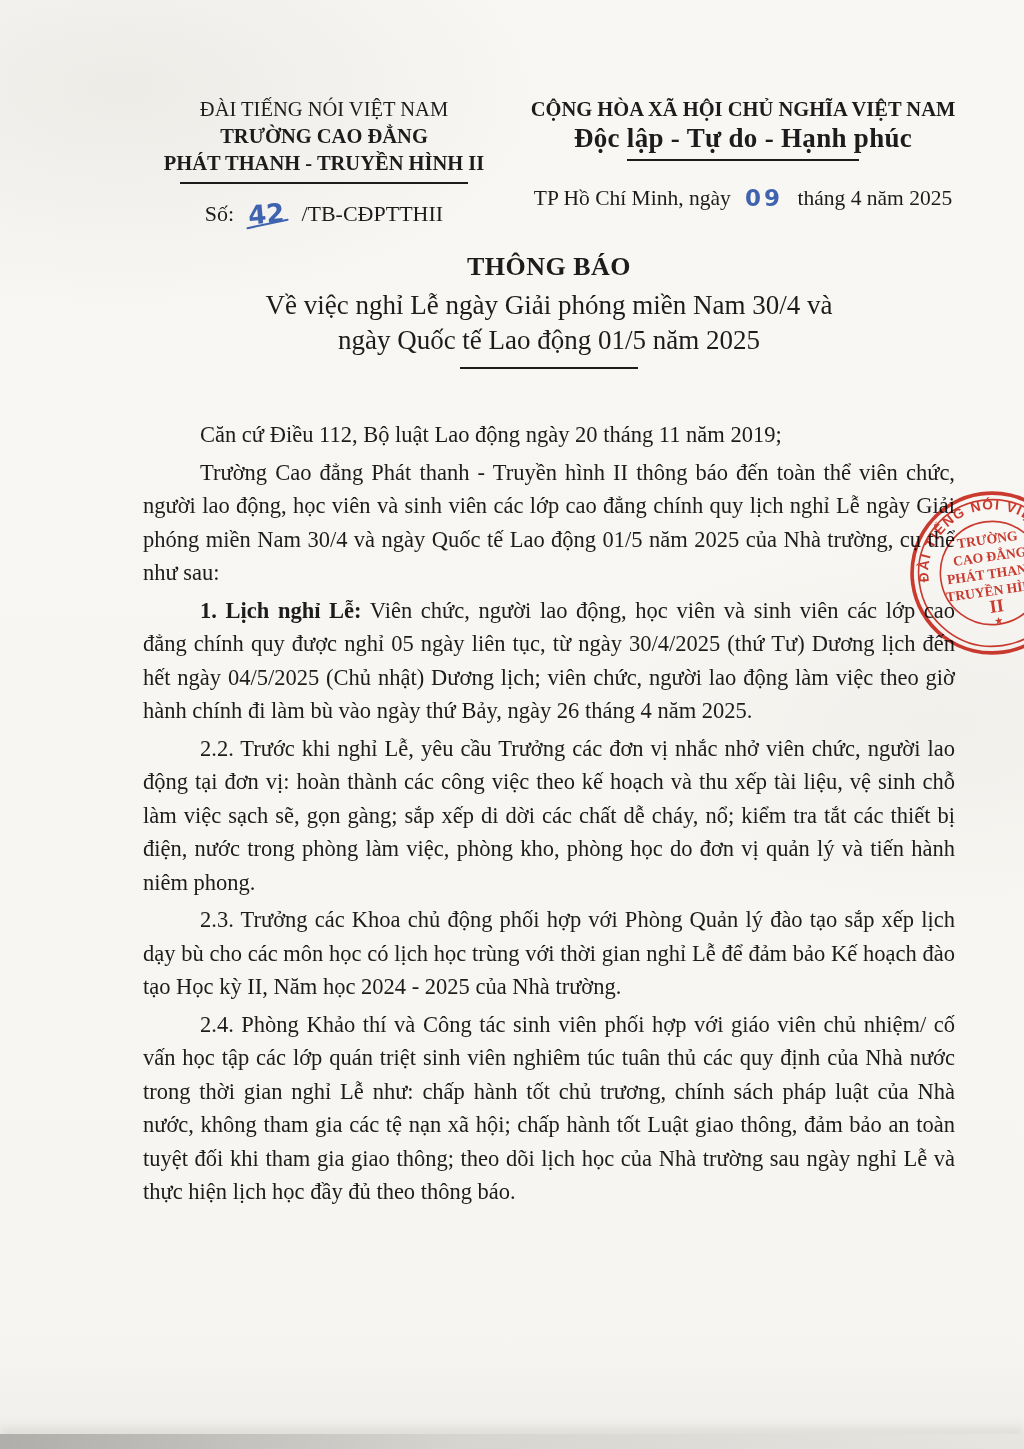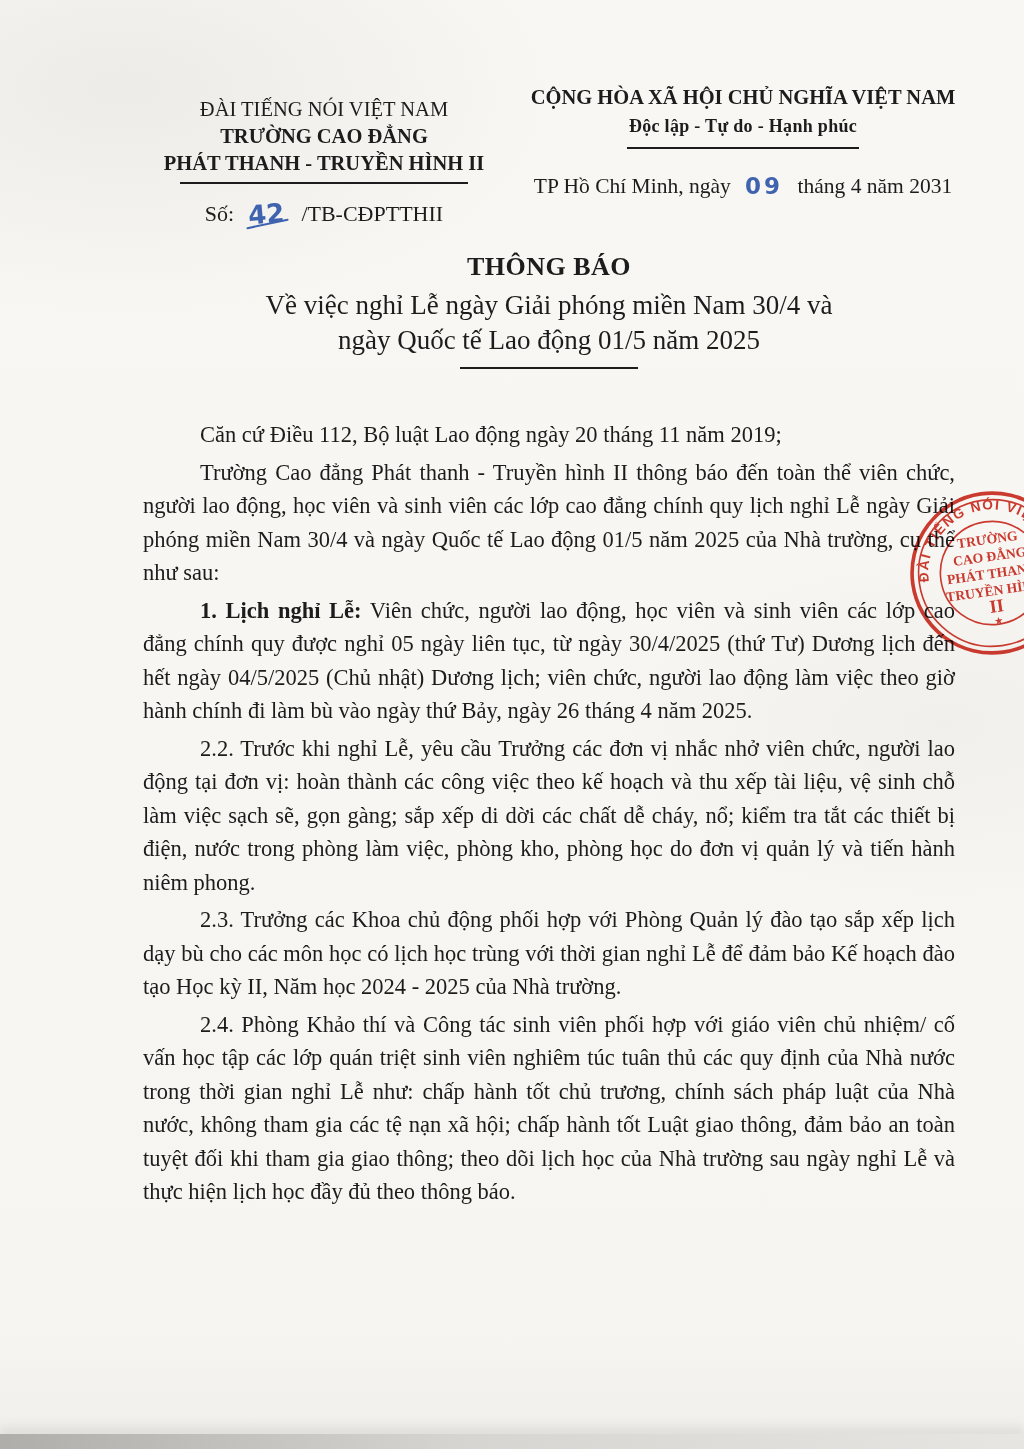--- a/index.html
+++ b/index.html
@@ -11,25 +11,25 @@
     color:#1c1c1c;
     font-family:"Liberation Serif","DejaVu Serif",serif;
     background:
       radial-gradient(ellipse 620px 320px at 12% 6%, rgba(210,206,198,.28), transparent 70%),
       radial-gradient(ellipse 500px 260px at 92% 50%, rgba(214,210,202,.18), transparent 70%),
       linear-gradient(#f8f7f4, #f6f5f1 92%, #efeeea);
   }
 
   
   .hdr-left  { position:absolute; left:128px; top:96px;  width:392px; text-align:center; }
-  .hdr-right { position:absolute; left:520px; top:84px;  width:446px; text-align:center; }
+  .hdr-right { position:absolute; left:520px; top:96px;  width:446px; text-align:center; }
   .org-parent { font-size:20.5px; line-height:27px; }
   .org-name   { font-size:20.5px; line-height:27px; font-weight:bold; }
   .country    { font-size:20.5px; line-height:27px; font-weight:bold; }
-  .motto      { font-size:18px; line-height:31px; font-weight:bold; letter-spacing:.3px; }
+  .motto      { font-size:27px; line-height:31px; font-weight:bold; letter-spacing:.3px; }
   .hdr-rule   { width:288px; height:2px; background:#1c1c1c; margin:5px auto 0; }
   .rule-right { width:232px; }
   .doc-number { margin-top:15px; font-size:22px; white-space:nowrap; }
   .dateline   { margin-top:23px; font-size:21.5px; white-space:nowrap; }
   .it { }
 
   
   .handwrite { color:#3f63ae; font-family:"DejaVu Sans",sans-serif; }
   .hw-42 {
     display:inline-block; position:relative;
@@ -96,21 +96,21 @@
     </div>
   </div>
 
   <div class="hdr-right">
     <div class="country">CỘNG HÒA XÃ HỘI CHỦ NGHĨA VIỆT NAM</div>
     <div class="motto">Độc lập - Tự do - Hạnh phúc</div>
     <div class="hdr-rule rule-right"></div>
     <div class="dateline">
       <span class="it">TP Hồ Chí Minh, ngày</span>
       <span class="handwrite hw-09">09</span>
-      <span class="it">tháng 4 năm 2031</span>
+      <span class="it">tháng 4 năm 2025</span>
     </div>
   </div>
 
   <div class="title-block">
     <div class="doc-title">THÔNG BÁO</div>
     <div class="doc-subtitle first">Về việc nghỉ Lễ ngày Giải phóng miền Nam 30/4 và</div>
     <div class="doc-subtitle">ngày Quốc tế Lao động 01/5 năm 2025</div>
     <div class="title-rule"></div>
   </div>
 

